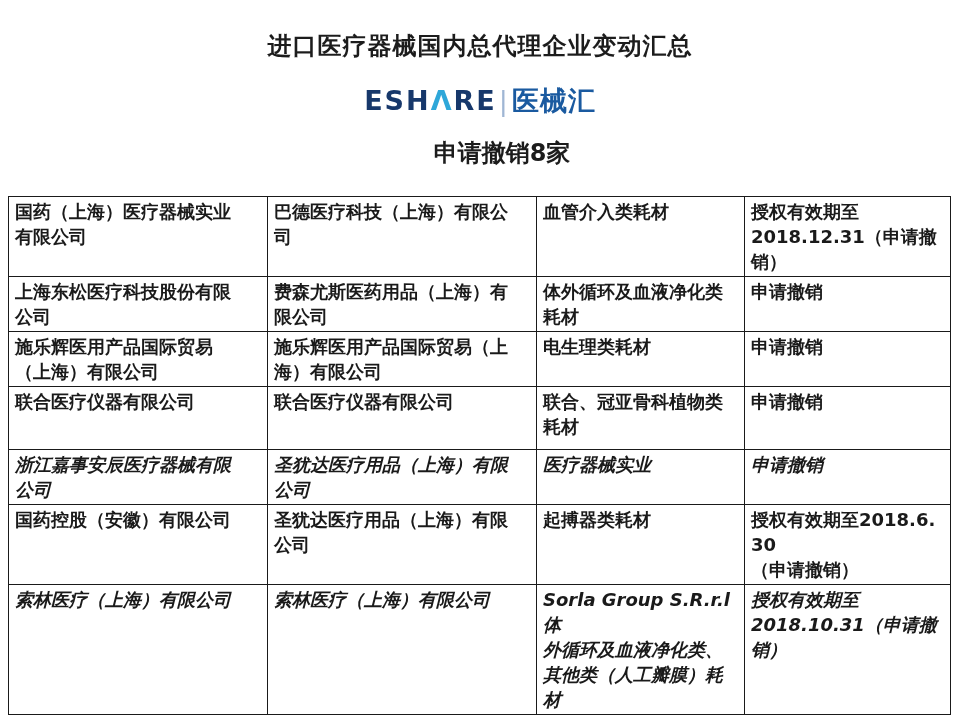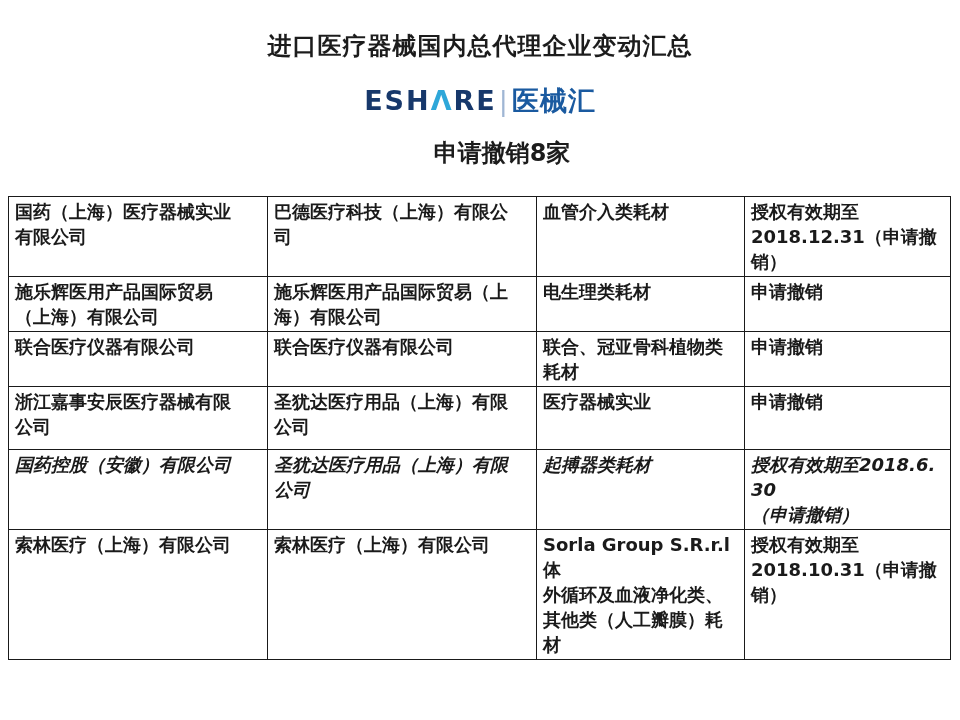--- a/index.html
+++ b/index.html
@@ -100,20 +100,29 @@
     <tr>
           <td>国药（上海）医疗器械实业
 有限公司</td>
           <td>巴德医疗科技（上海）有限公
 司</td>
           <td>血管介入类耗材</td>
           <td>授权有效期至
 2018.12.31（申请撤销）</td>
         </tr>
         <tr>
+          <td>上海东松医疗科技股份有限
+公司</td>
+          <td>费森尤斯医药用品（上海）有
+限公司</td>
+          <td>体外循环及血液净化类
+耗材</td>
+          <td>申请撤销</td>
+        </tr>
+        <tr>
           <td>施乐辉医用产品国际贸易
 （上海）有限公司</td>
           <td>施乐辉医用产品国际贸易（上
 海）有限公司</td>
           <td>电生理类耗材</td>
           <td>申请撤销</td>
         </tr>
         <tr>
           <td>联合医疗仪器有限公司</td>
           <td>联合医疗仪器有限公司</td>

